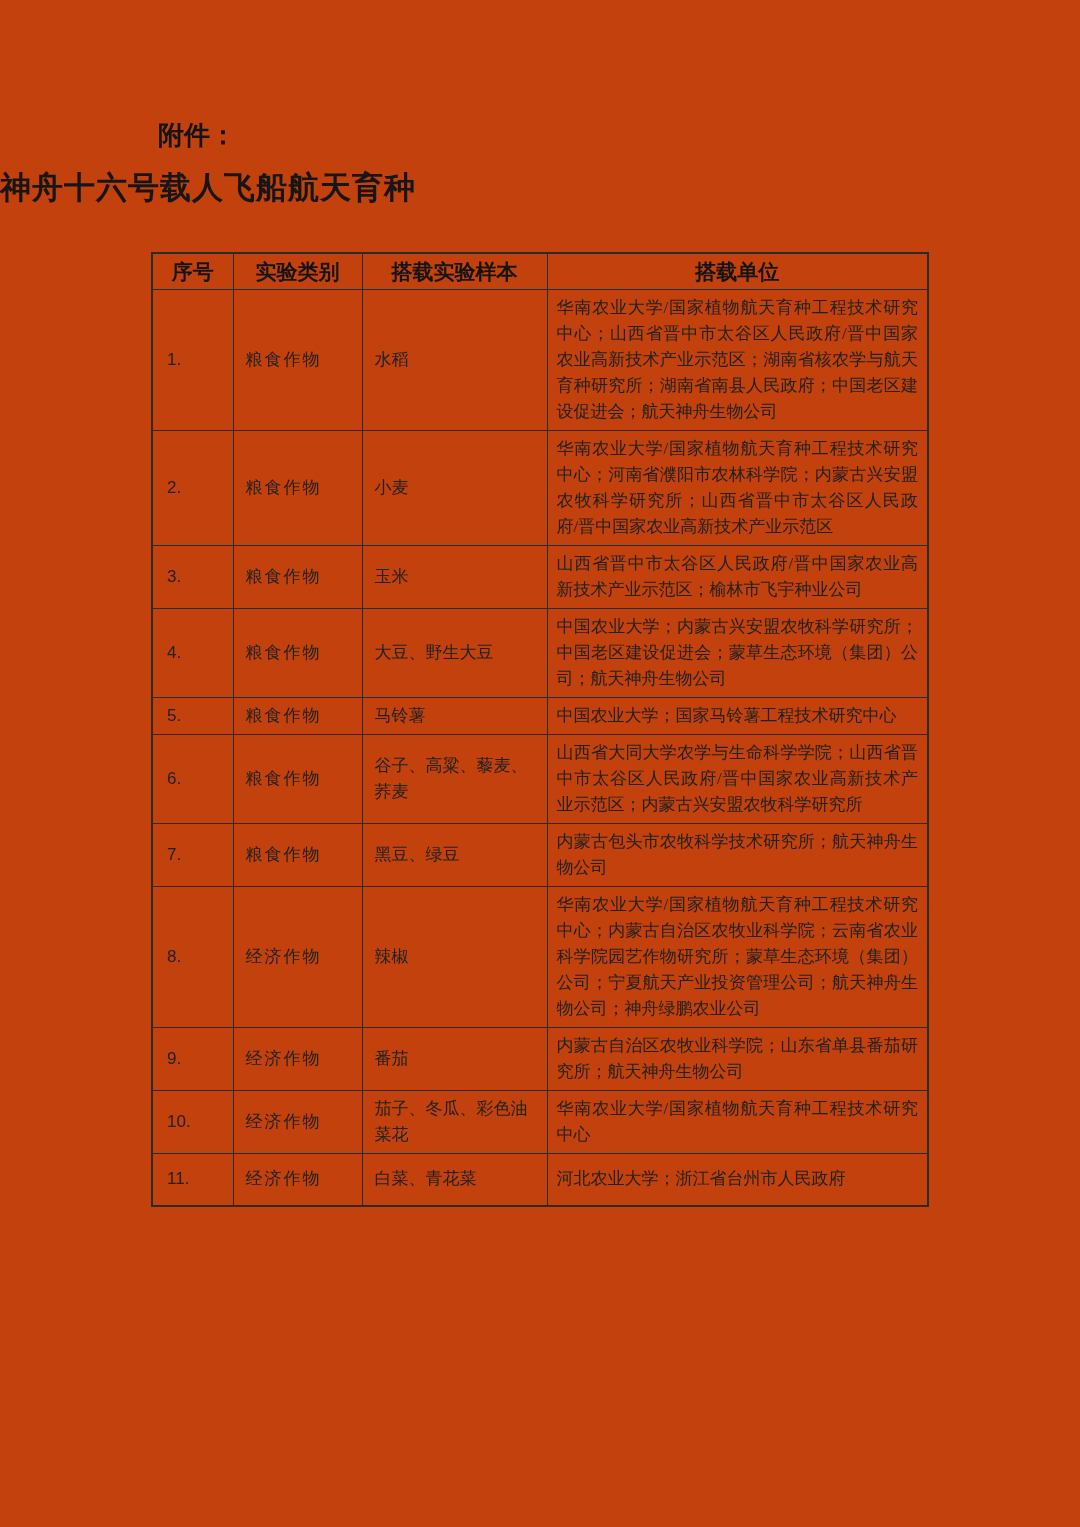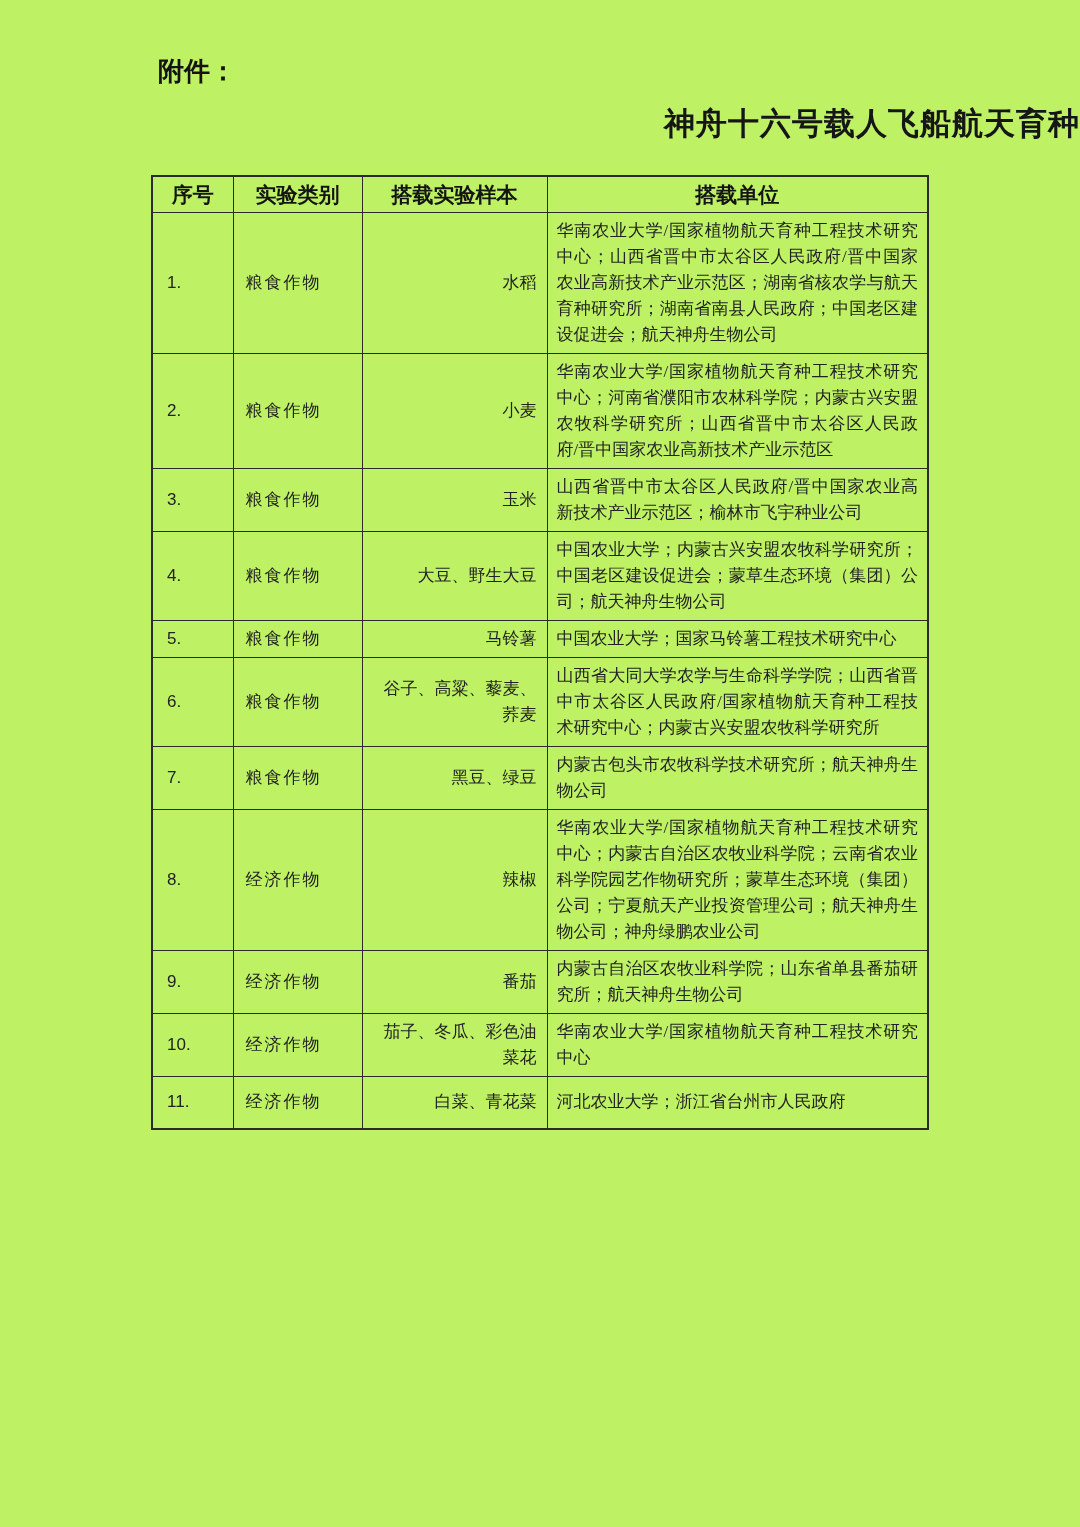--- a/index.html
+++ b/index.html
@@ -4,47 +4,47 @@
 <style>
   html, body {
     margin: 0;
     padding: 0;
     background: #ffffff;
   }
   .page {
     position: relative;
     width: 1080px;
     height: 1527px;
-    background: #bef264;
+    background: #c2410c;
     color: #1f1f1f;
     font-family: "Liberation Serif", "DejaVu Serif", serif;
     overflow: hidden;
     box-sizing: border-box;
-    padding-top: 56px;
+    padding-top: 120px;
   }
   .attachment-label {
     margin-left: 158px;
     font-family: "Liberation Sans", "DejaVu Sans", sans-serif;
     font-weight: bold;
     font-size: 26px;
     line-height: 30px;
     color: #141414;
   }
   .doc-title {
     margin-top: 14px;
-    text-align: right;
+    text-align: left;
     font-family: "Liberation Serif", "DejaVu Serif", serif;
     font-size: 31px;
     line-height: 47px;
     font-weight: 600;
     color: #161616;
     letter-spacing: 1px;
   }
   .payload-table {
-    margin: 28px auto 0 auto;
+    margin: 41px auto 0 auto;
     width: 776px;
     border-collapse: collapse;
     table-layout: fixed;
     border: 2.5px solid #2b2b2b;
   }
   .payload-table th,
   .payload-table td {
     border: 1.5px solid #2b2b2b;
     vertical-align: middle;
     word-break: break-all;
@@ -69,21 +69,20 @@
     text-align: left;
     font-family: "Liberation Sans", "DejaVu Sans", sans-serif;
     font-size: 20px;
   }
   .cell-category {
     padding: 5px 8px 5px 12px;
     letter-spacing: 2px;
   }
   .cell-sample {
     padding: 5px 10px 5px 12px;
-    text-align: right;
   }
   .cell-units {
     padding: 5px 9px;
     text-align: justify;
     text-justify: inter-ideograph;
   }
   tr.row-tall td {
     height: 52px;
   }
   col.c-no       { width: 81px; }
@@ -145,21 +144,21 @@
       <tr>
         <td class="cell-no">5.</td>
         <td class="cell-category">粮食作物</td>
         <td class="cell-sample">马铃薯</td>
         <td class="cell-units">中国农业大学；国家马铃薯工程技术研究中心</td>
       </tr>
       <tr>
         <td class="cell-no">6.</td>
         <td class="cell-category">粮食作物</td>
         <td class="cell-sample">谷子、高粱、藜麦、荞麦</td>
-        <td class="cell-units">山西省大同大学农学与生命科学学院；山西省晋中市太谷区人民政府/国家植物航天育种工程技术研究中心；内蒙古兴安盟农牧科学研究所</td>
+        <td class="cell-units">山西省大同大学农学与生命科学学院；山西省晋中市太谷区人民政府/晋中国家农业高新技术产业示范区；内蒙古兴安盟农牧科学研究所</td>
       </tr>
       <tr>
         <td class="cell-no">7.</td>
         <td class="cell-category">粮食作物</td>
         <td class="cell-sample">黑豆、绿豆</td>
         <td class="cell-units">内蒙古包头市农牧科学技术研究所；航天神舟生物公司</td>
       </tr>
       <tr>
         <td class="cell-no">8.</td>
         <td class="cell-category">经济作物</td>

